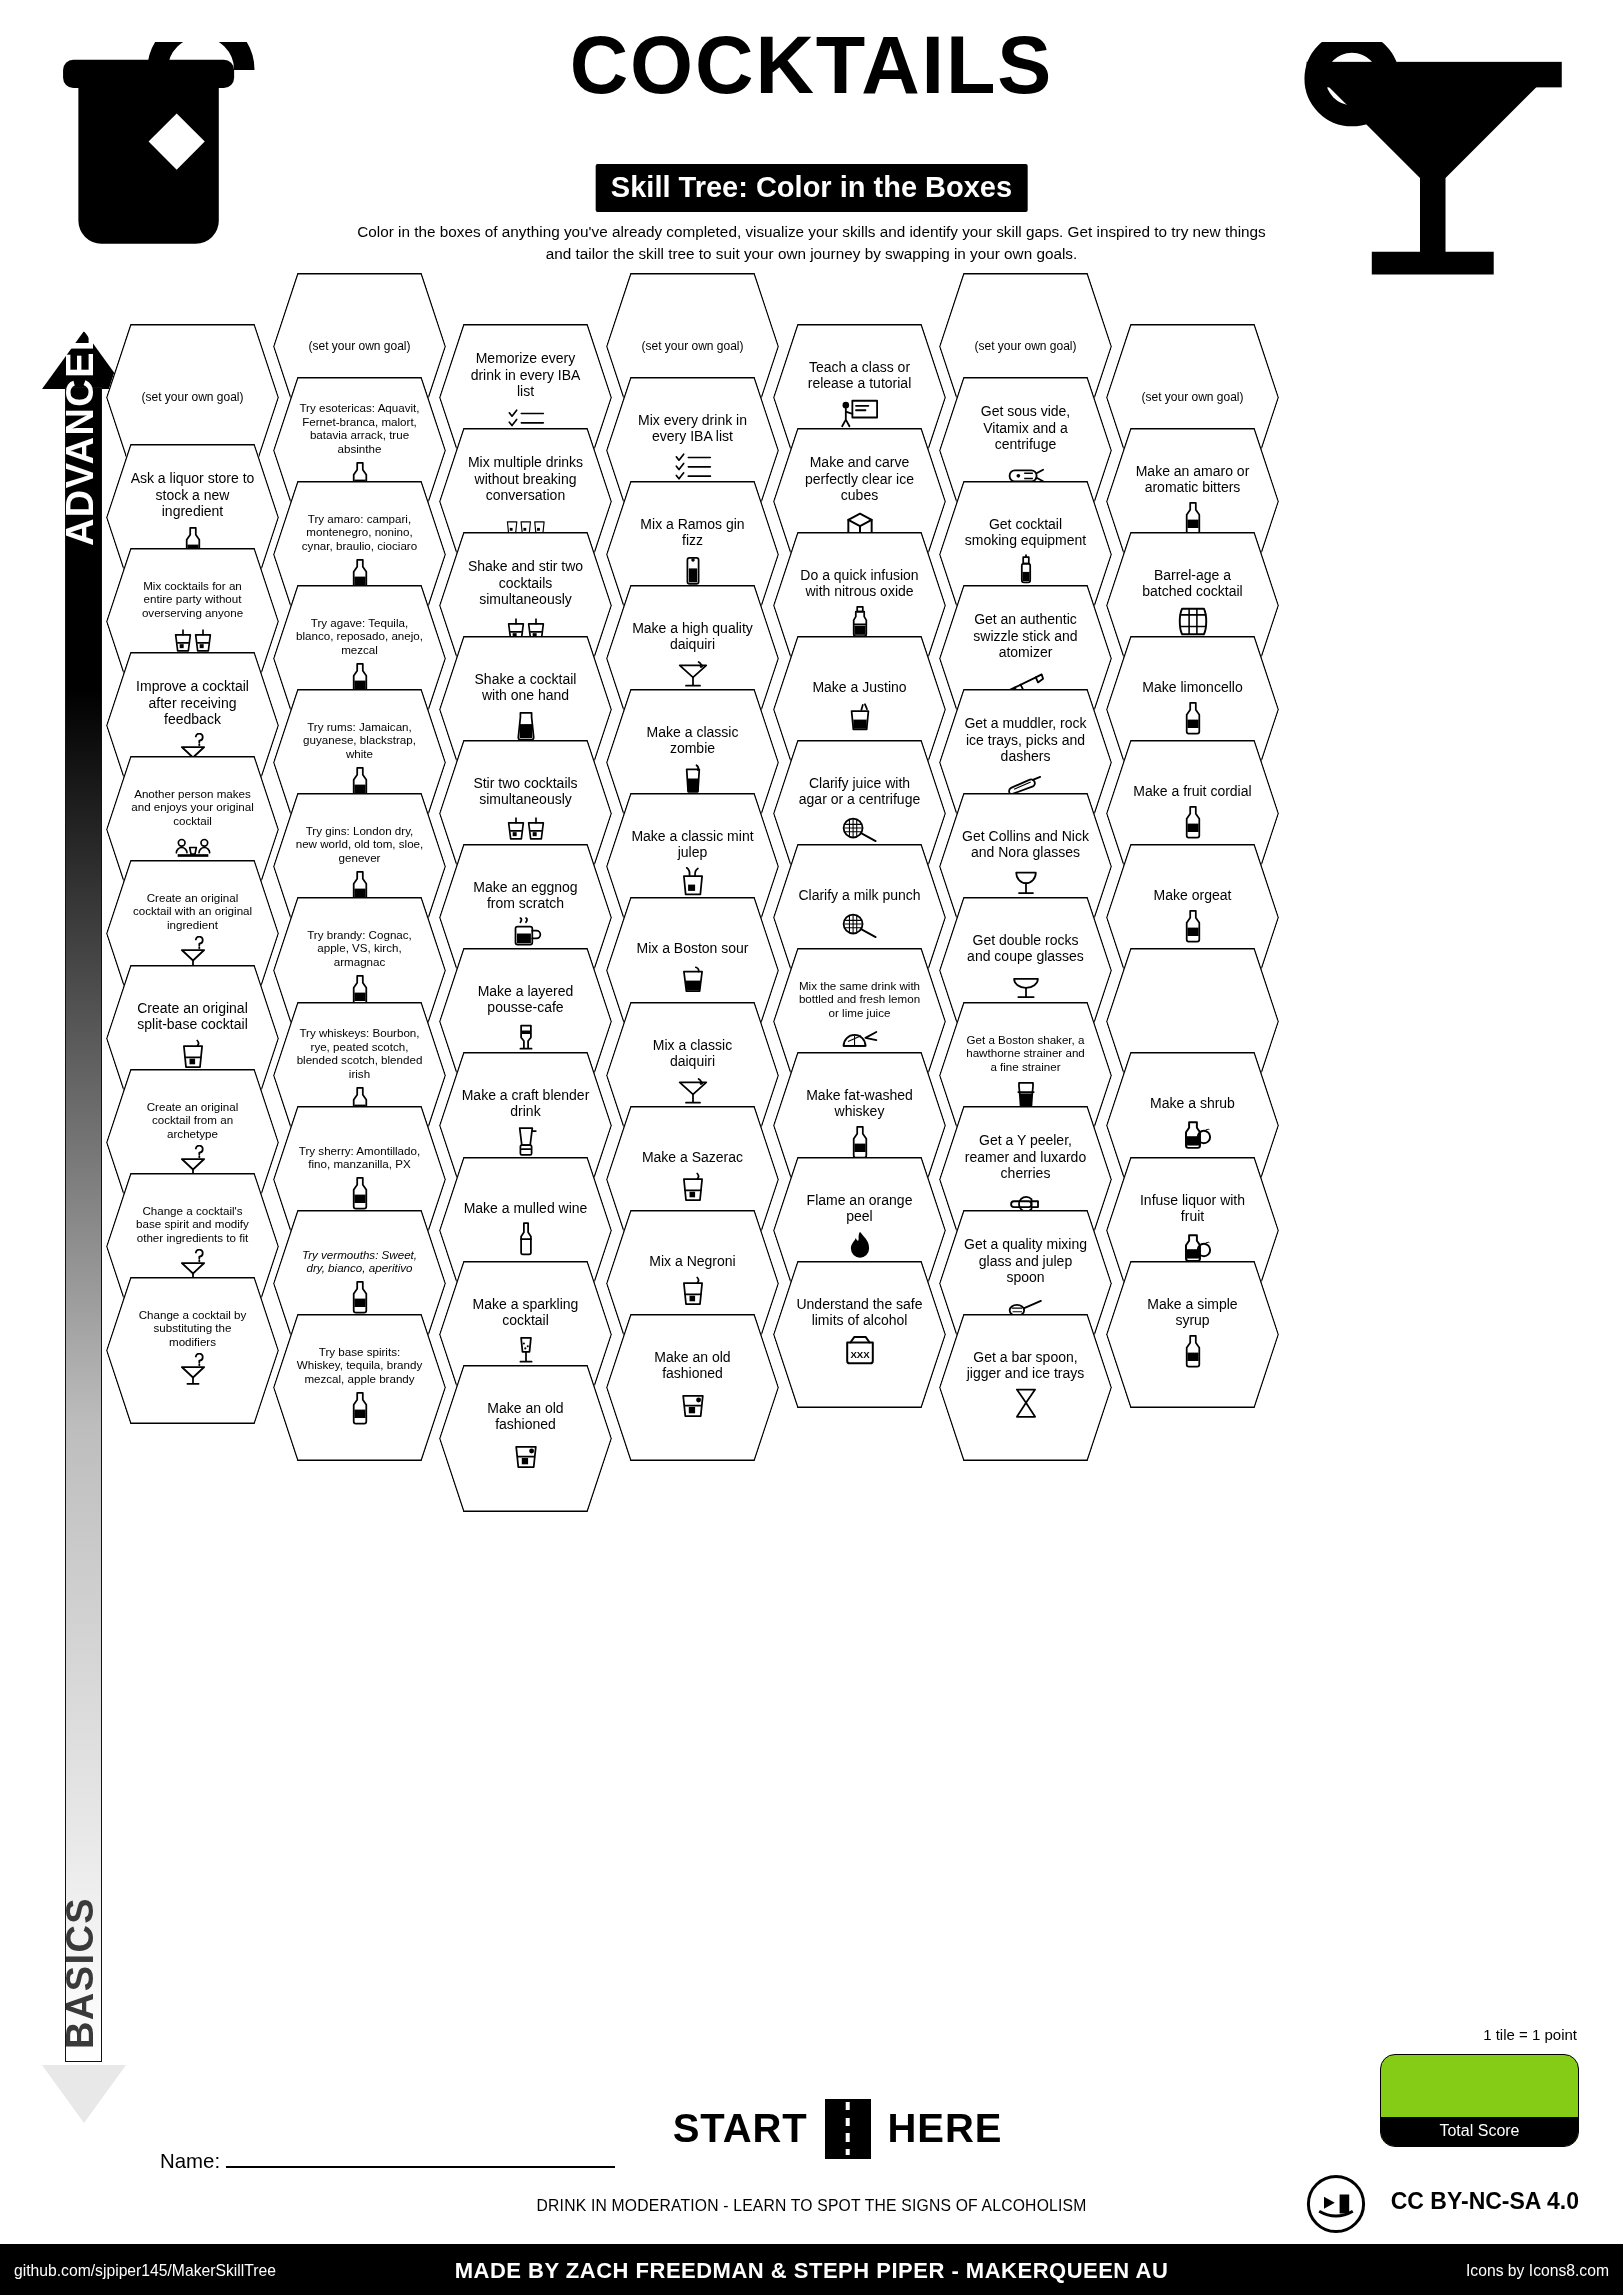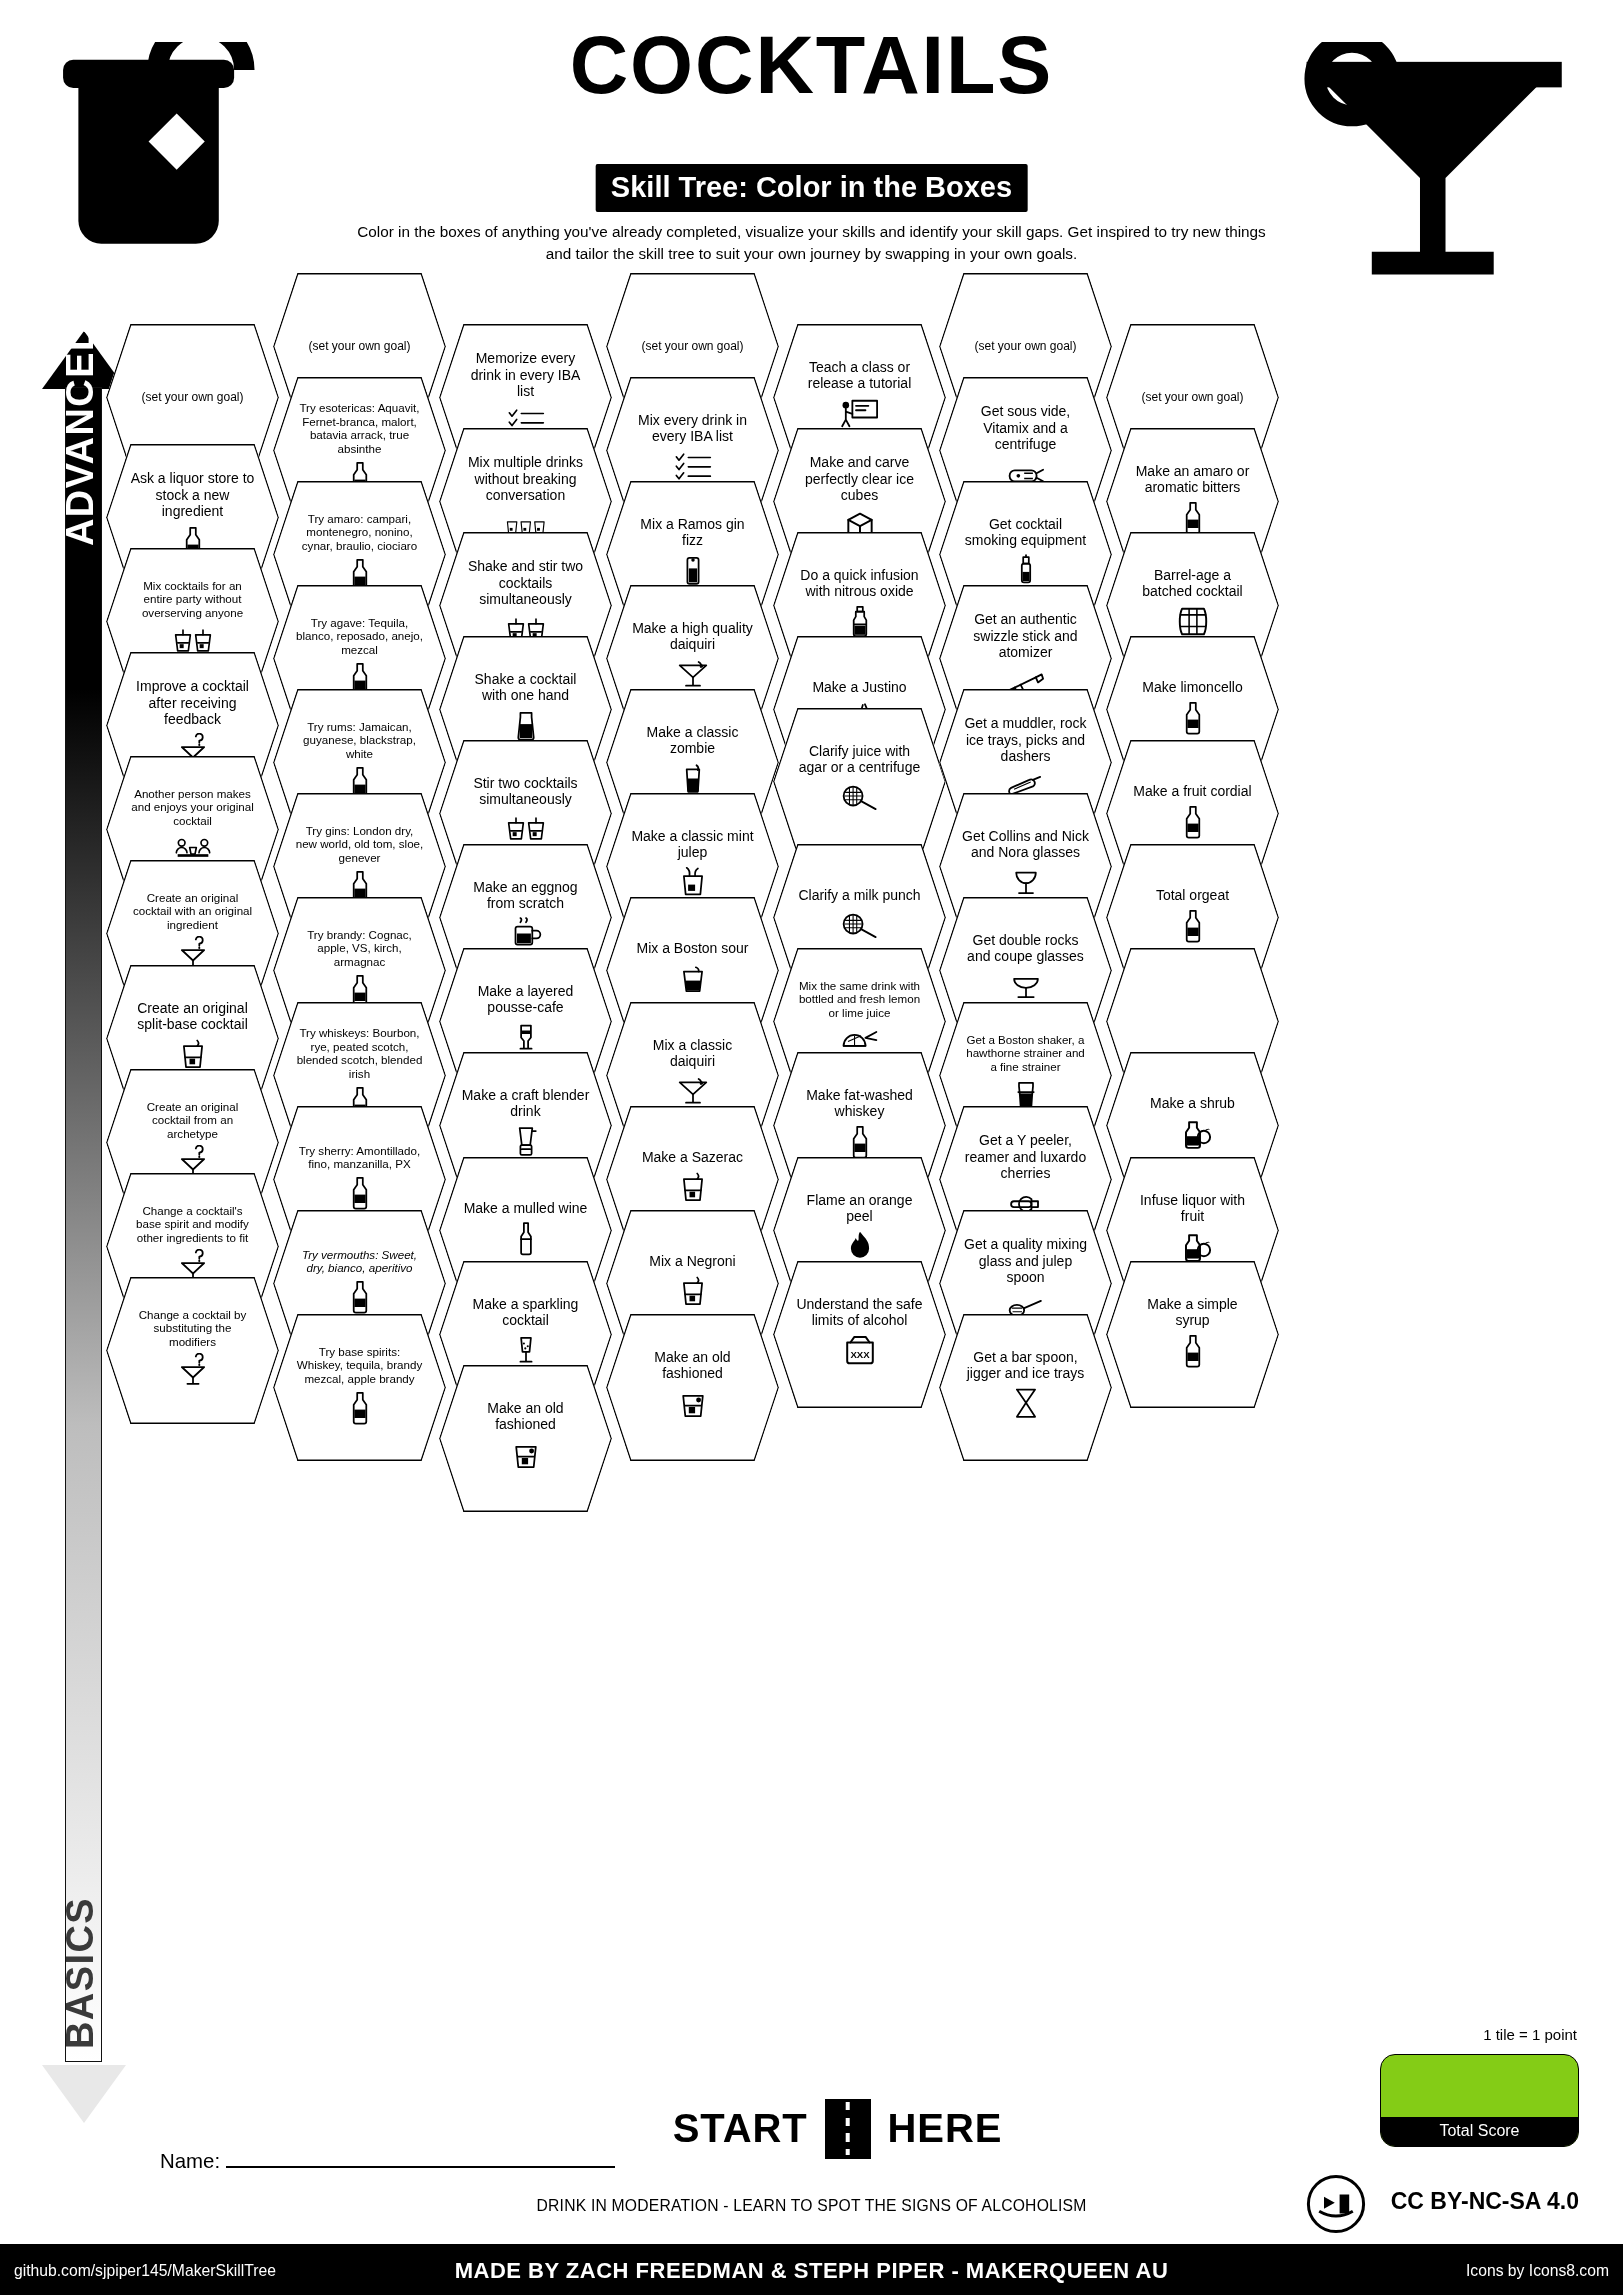--- a/index.html
+++ b/index.html
@@ -663,21 +663,21 @@
       <div class="inner"></div>
       <div class="content">
         <div class="label">Make a Justino</div>
         <div class="ico"><svg viewBox="0 0 100 100" width="40" height="35">
             <path d="M26 32 h48 l-5 52 h-38 z" stroke="#000" stroke-width="5" fill="none" stroke-linecap="round" stroke-linejoin="round"></path>
             <rect x="31" y="56" width="38" height="26" fill="#000"></rect>
             <path d="M64 12 l6 14 M58 14 l-4 14" stroke="#000" stroke-width="5" fill="none" stroke-linecap="round" stroke-linejoin="round"></path>
           </svg></div>
       </div>
     </div>
-    <div class="hex" style="left: 773px; top: 708px;">
+    <div class="hex" style="left: 773px; top: 740px;">
       <div class="inner"></div>
       <div class="content">
         <div class="label">Clarify juice with agar or a centrifuge</div>
         <div class="ico"><svg viewBox="0 0 110 80" width="40" height="35">
             <circle cx="36" cy="36" r="26" stroke="#000" stroke-width="5" fill="none" stroke-linecap="round" stroke-linejoin="round"></circle>
             <path d="M14 26 h44 M12 36 h48 M14 46 h44 M26 14 v44 M36 10 v52 M46 14 v44" stroke="#000" stroke-width="3" fill="none"></path>
             <path d="M58 50 l40 22" stroke="#000" stroke-width="5" fill="none" stroke-linecap="round" stroke-linejoin="round"></path>
           </svg></div>
       </div>
     </div>
@@ -891,21 +891,21 @@
         <div class="label">Make a fruit cordial</div>
         <div class="ico"><svg viewBox="0 0 100 100" width="40" height="35">
             <path d="M42 8 h16 v20 l10 14 v48 a6 6 0 0 1 -6 6 h-24 a6 6 0 0 1 -6 -6 v-48 l10 -14 z" stroke="#000" stroke-width="5" fill="none" stroke-linecap="round" stroke-linejoin="round"></path>
             <rect x="34" y="56" width="32" height="24" fill="#000"></rect>
           </svg></div>
       </div>
     </div>
     <div class="hex" style="left: 1106px; top: 844px;">
       <div class="inner"></div>
       <div class="content">
-        <div class="label">Total orgeat</div>
+        <div class="label">Make orgeat</div>
         <div class="ico"><svg viewBox="0 0 100 100" width="40" height="35">
             <path d="M42 8 h16 v20 l10 14 v48 a6 6 0 0 1 -6 6 h-24 a6 6 0 0 1 -6 -6 v-48 l10 -14 z" stroke="#000" stroke-width="5" fill="none" stroke-linecap="round" stroke-linejoin="round"></path>
             <rect x="34" y="56" width="32" height="24" fill="#000"></rect>
           </svg></div>
       </div>
     </div>
     <div class="hex" style="left: 1106px; top: 948px;">
       <div class="inner"></div>
     </div>
     <div class="hex" style="left: 1106px; top: 1052px;">

